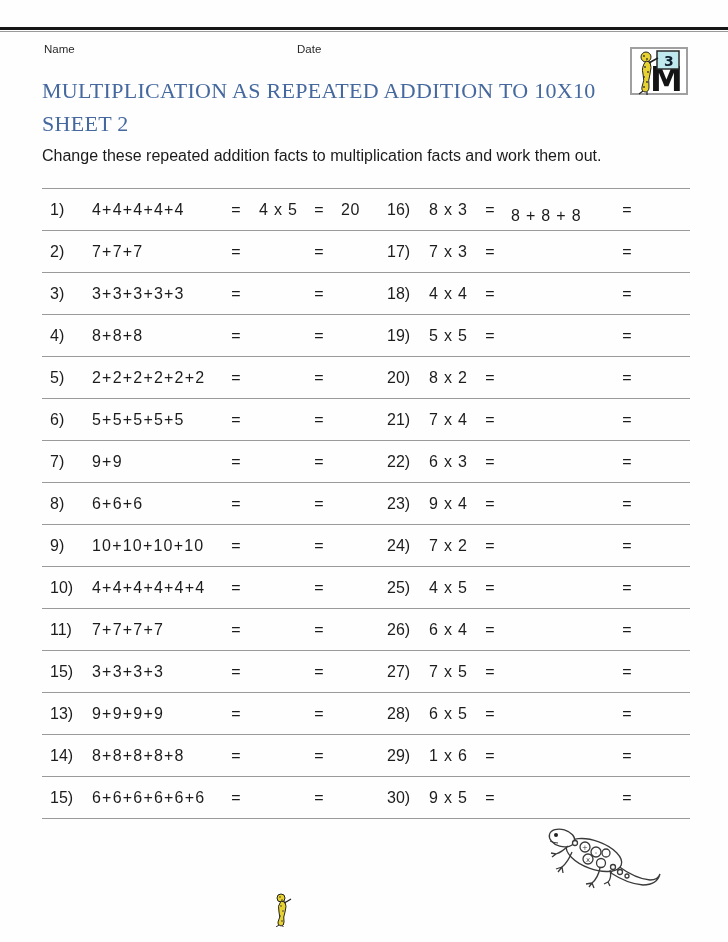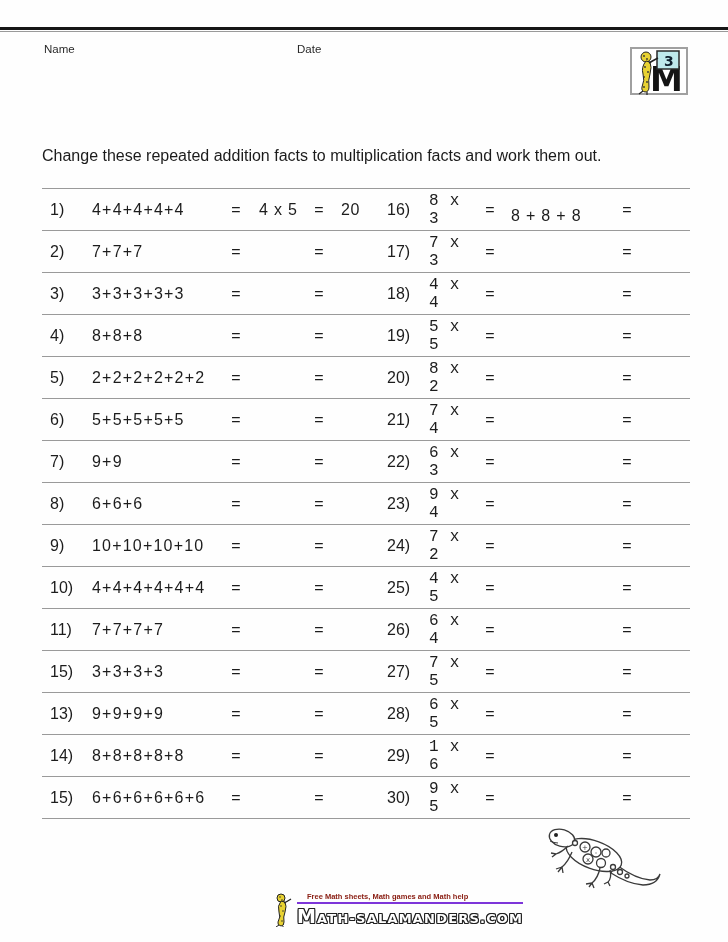--- a/index.html
+++ b/index.html
@@ -33,21 +33,21 @@
     height:41px; align-items:center;
     border-top:1px solid #9a9a9a;
     font-size:16px; color:#1c1c1c;
   }
   .c-num  { padding-left:8px; }
   .c-expr { padding-left:6px; letter-spacing:1.2px; }
   .c-eq   { text-align:center; }
   .c-mult { padding-left:8px; letter-spacing:0.8px; }
   .c-ans  { padding-left:6px; letter-spacing:0.5px; }
   .c-rnum { padding-left:0; }
-  .c-rmult{ letter-spacing:0.8px;font-family:Liberation Mono, monospace; }
+  .c-rmult{ letter-spacing:0.8px; }
   .c-radd { padding-left:6px; letter-spacing:0.8px;margin-top:12px; }
 
   .gecko { position:absolute; left:538px; top:822px; }
 
   .footer { position:absolute; left:271px; top:891px; display:flex; align-items:flex-end; }
   .footer-text { margin-left:2px; }
   .tagline {
     font-size:7.5px; font-weight:bold; color:#8b2015;
     border-bottom:2px solid #7d35d9; padding:0 2px 1px 10px; white-space:nowrap;
   }
@@ -86,20 +86,24 @@
           <circle cx="17" cy="12" r="0.9" fill="#333"></circle>
         <circle cx="15" cy="20" r="0.9" fill="#333"></circle>
           <circle cx="18" cy="25" r="0.9" fill="#333"></circle>
         <circle cx="14" cy="30" r="0.9" fill="#333"></circle>
           <circle cx="17" cy="35" r="0.9" fill="#333"></circle>
         <circle cx="14" cy="40" r="0.9" fill="#333"></circle>
       </g>
     </svg>
   </div>
 
+  <h1 class="title">
+    <div>MULTIPLICATION AS REPEATED ADDITION TO 10X10</div>
+    <div>SHEET 2</div>
+  </h1>
 
   <div class="instruction">Change these repeated addition facts to multiplication facts and work them out.</div>
 
   <div class="table" id="table-host">
       <div class="row">
       <span class="c-num">1)</span>
       <span class="c-expr">4+4+4+4+4</span>
       <span class="c-eq">=</span>
       <span class="c-mult">4 x 5</span>
       <span class="c-eq">=</span>
@@ -347,19 +351,15 @@
       <path d="M10,10 Q6,15 8,21 Q10,26 7,31 Q6,34 10,35 Q13,35 13,31 Q12,26 14,21 Q16,15 14,11 Z" fill="#e8d232" stroke="#222" stroke-width="1"></path>
       <path d="M13,12 Q17,10 20,8" fill="none" stroke="#222" stroke-width="1.3"></path>
       <path d="M8,34 L5,36 M12,35 L12,36" stroke="#222" stroke-width="1"></path>
       <circle cx="9" cy="6" r="0.8" fill="#333"></circle>
         <circle cx="11" cy="9" r="0.8" fill="#333"></circle>
       <circle cx="10" cy="15" r="0.8" fill="#333"></circle>
         <circle cx="12" cy="20" r="0.8" fill="#333"></circle>
       <circle cx="9" cy="25" r="0.8" fill="#333"></circle>
         <circle cx="11" cy="30" r="0.8" fill="#333"></circle>
     </svg>
-    <div class="footer-text">
-      <div class="tagline">Free Math sheets, Math games and Math help</div>
-      <div class="site">MATH-SALAMANDERS.COM</div>
-    </div>
   </div>
 
 </div>
 
 </body></html>

